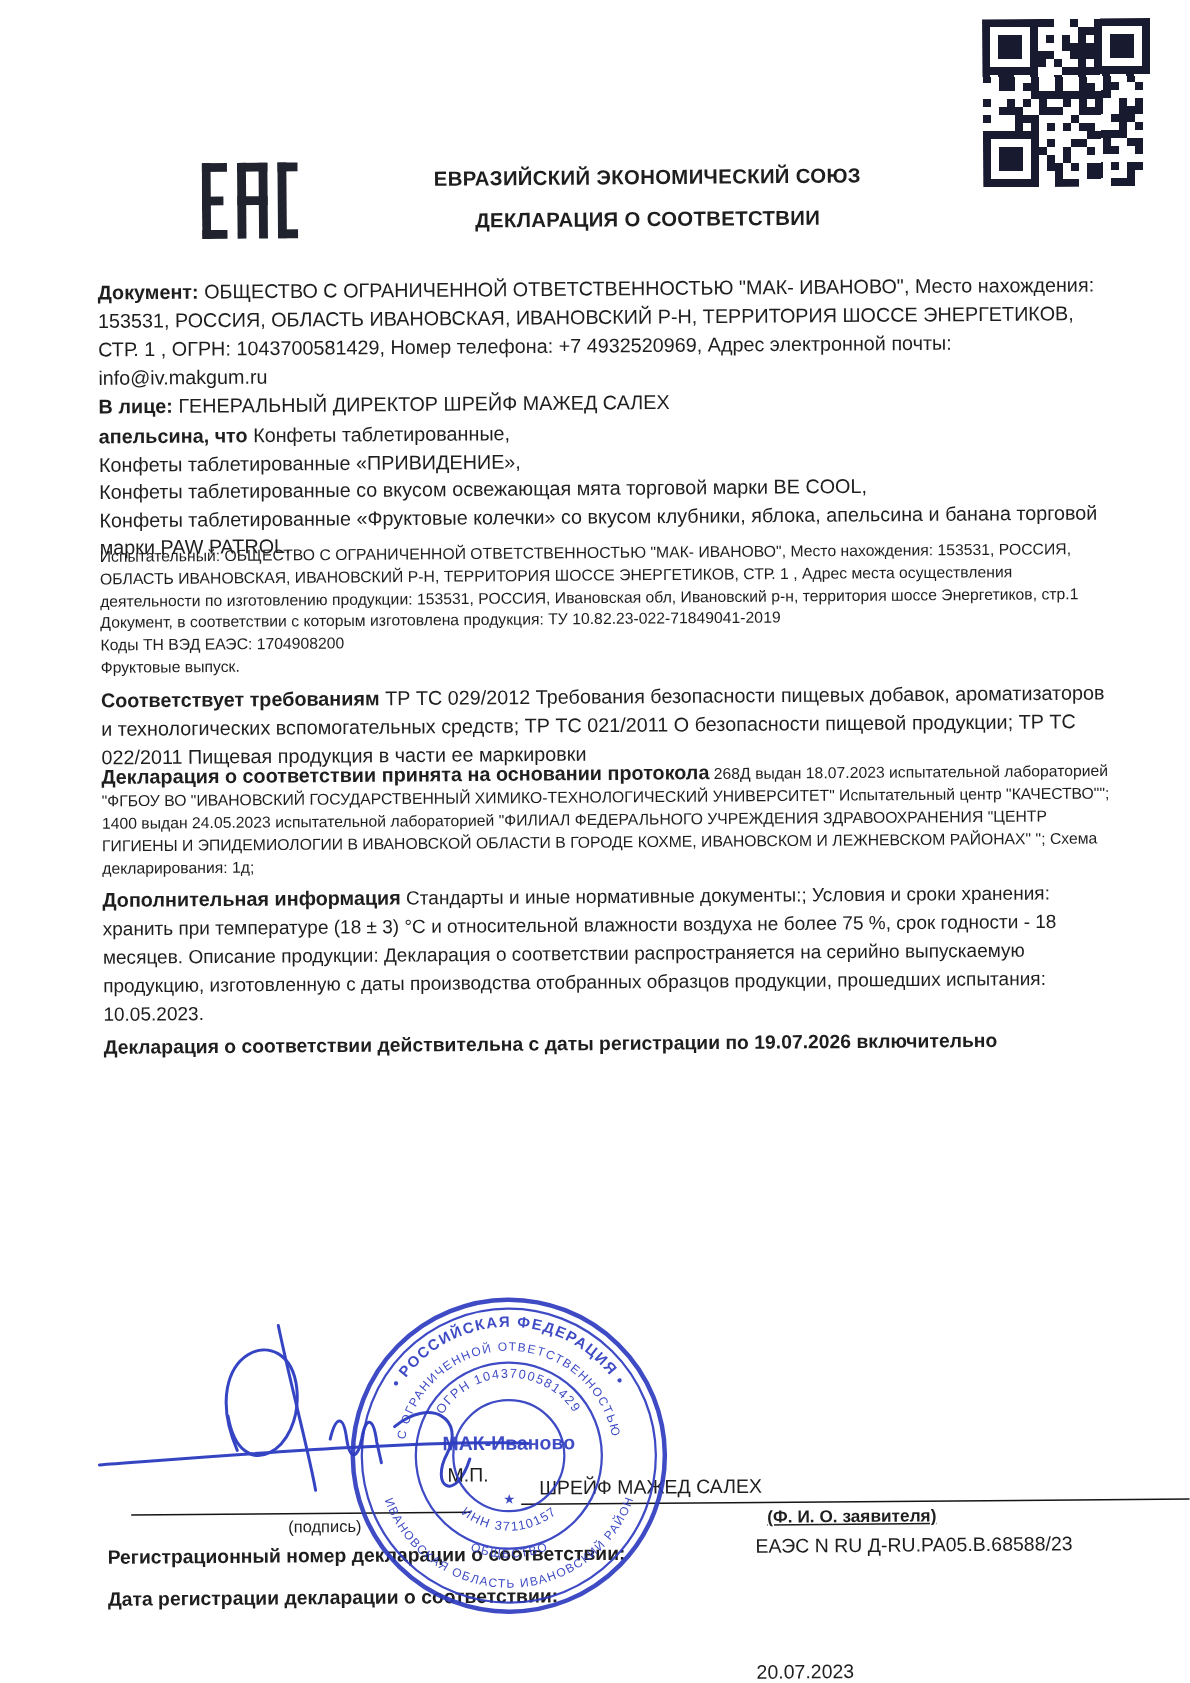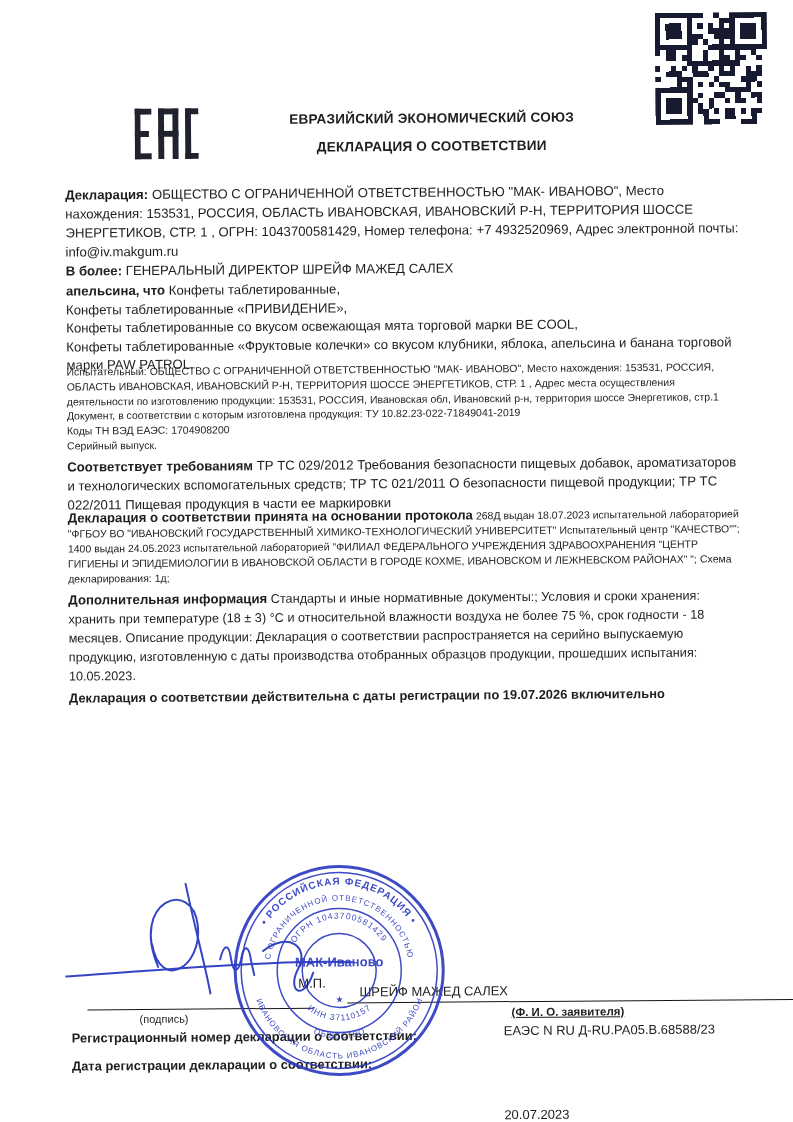--- a/index.html
+++ b/index.html
@@ -17,21 +17,21 @@
   .qr{position:absolute;left:659px;top:15px;width:112px;height:112px;}
   .validity{font-weight:bold;font-size:12.9px;}
   .sig-svg{position:absolute;left:55px;top:870px;width:312px;height:152px;}
   .stamp{position:absolute;left:226px;top:860px;width:220px;height:220px;opacity:.92;}
   .mp{position:absolute;left:295px;top:975px;font-size:13px;}
   .signer{position:absolute;left:356px;top:984px;font-size:13px;}
   .hline{position:absolute;border-top:1.6px solid #151515;height:0;}
   .line-left{left:84px;top:1007px;width:226px;}
   .line-right{left:344px;top:1002px;width:448px;}
   .cap{position:absolute;font-size:11px;}
-  .cap-podpis{left:136px;top:1011px;width:110px;text-align:left;}
+  .cap-podpis{left:158px;top:1011px;width:110px;text-align:center;}
   .cap-fio{left:508px;top:1007px;font-weight:bold;font-size:11.5px;text-decoration:underline;}
   .reg-label{position:absolute;left:68px;font-size:12.9px;font-weight:bold;}
   .reg-val{position:absolute;left:500px;font-size:13px;}
   svg text{font-family:"Liberation Sans",sans-serif;}
 </style>
 </head>
 <body>
 
 <div class="sheet">
 
@@ -276,36 +276,36 @@
       <rect x="17" y="20" width="1" height="1"></rect>
       <rect x="18" y="20" width="1" height="1"></rect>
     </svg>
 
   <div class="titles">
     <div class="title-line">ЕВРАЗИЙСКИЙ ЭКОНОМИЧЕСКИЙ СОЮЗ</div>
     <div class="title-line">ДЕКЛАРАЦИЯ О СООТВЕТСТВИИ</div>
   </div>
 
   <p class="para" style="top:183px">
-    <span class="b">Декларация:</span><span> ОБЩЕСТВО С ОГРАНИЧЕННОЙ ОТВЕТСТВЕННОСТЬЮ  "МАК- ИВАНОВО", Место нахождения: 153531, РОССИЯ, ОБЛАСТЬ ИВАНОВСКАЯ, ИВАНОВСКИЙ Р-Н, ТЕРРИТОРИЯ ШОССЕ ЭНЕРГЕТИКОВ, СТР. 1 , ОГРН: 1043700581429, Номер телефона: +7 4932520969, Адрес электронной почты: info@iv.makgum.ru</span><br>
-    <span class="b">В более:</span><span> ГЕНЕРАЛЬНЫЙ ДИРЕКТОР ШРЕЙФ МАЖЕД САЛЕХ</span>
+    <span class="b">Документ:</span><span> ОБЩЕСТВО С ОГРАНИЧЕННОЙ ОТВЕТСТВЕННОСТЬЮ  "МАК- ИВАНОВО", Место нахождения: 153531, РОССИЯ, ОБЛАСТЬ ИВАНОВСКАЯ, ИВАНОВСКИЙ Р-Н, ТЕРРИТОРИЯ ШОССЕ ЭНЕРГЕТИКОВ, СТР. 1 , ОГРН: 1043700581429, Номер телефона: +7 4932520969, Адрес электронной почты: info@iv.makgum.ru</span><br>
+    <span class="b">В лице:</span><span> ГЕНЕРАЛЬНЫЙ ДИРЕКТОР ШРЕЙФ МАЖЕД САЛЕХ</span>
   </p>
 
   <p class="para" style="top:280px;line-height:18.5px">
     <span class="b">апельсина, что</span><span>  Конфеты таблетированные,</span><br>
     <span>Конфеты таблетированные «ПРИВИДЕНИЕ»,</span><br>
     <span>Конфеты таблетированные со вкусом освежающая мята торговой марки BE COOL,</span><br>
     <span>Конфеты таблетированные «Фруктовые колечки» со вкусом клубники, яблока, апельсина и банана торговой марки PAW PATROL.</span>
   </p>
 
   <p class="para small" style="top:362px">
     <span>Испытательный:</span><span> ОБЩЕСТВО С ОГРАНИЧЕННОЙ ОТВЕТСТВЕННОСТЬЮ  "МАК- ИВАНОВО", Место нахождения: 153531, РОССИЯ, ОБЛАСТЬ ИВАНОВСКАЯ, ИВАНОВСКИЙ Р-Н, ТЕРРИТОРИЯ ШОССЕ ЭНЕРГЕТИКОВ, СТР. 1 , Адрес места осуществления деятельности по изготовлению продукции: 153531, РОССИЯ, Ивановская обл, Ивановский р-н, территория шоссе Энергетиков, стр.1</span><br>
     <span>Документ, в соответствии с которым изготовлена продукция: ТУ 10.82.23-022-71849041-2019</span><br>
     <span>Коды ТН ВЭД ЕАЭС: 1704908200</span><br>
-    <span>Серийный выпуск.</span>
+    <span>Фруктовые выпуск.</span>
   </p>
 
   <p class="para" style="top:455px">
     <span class="b">Соответствует требованиям</span><span>  ТР ТС 029/2012 Требования безопасности пищевых добавок, ароматизаторов и технологических вспомогательных средств; ТР ТС 021/2011 О безопасности пищевой продукции; ТР ТС 022/2011 Пищевая продукция в части ее маркировки</span>
   </p>
 
   <p class="para small" style="top:508px;line-height:15px">
     <span class="lead">Декларация о соответствии принята на основании протокола</span><span> 268Д выдан 18.07.2023  испытательной лабораторией "ФГБОУ ВО "ИВАНОВСКИЙ ГОСУДАРСТВЕННЫЙ ХИМИКО-ТЕХНОЛОГИЧЕСКИЙ УНИВЕРСИТЕТ" Испытательный центр "КАЧЕСТВО""; 1400 выдан 24.05.2023  испытательной лабораторией "ФИЛИАЛ ФЕДЕРАЛЬНОГО УЧРЕЖДЕНИЯ ЗДРАВООХРАНЕНИЯ "ЦЕНТР ГИГИЕНЫ И ЭПИДЕМИОЛОГИИ В ИВАНОВСКОЙ ОБЛАСТИ В ГОРОДЕ КОХМЕ, ИВАНОВСКОМ И ЛЕЖНЕВСКОМ РАЙОНАХ" "; Схема декларирования: 1д;</span>
   </p>
 

